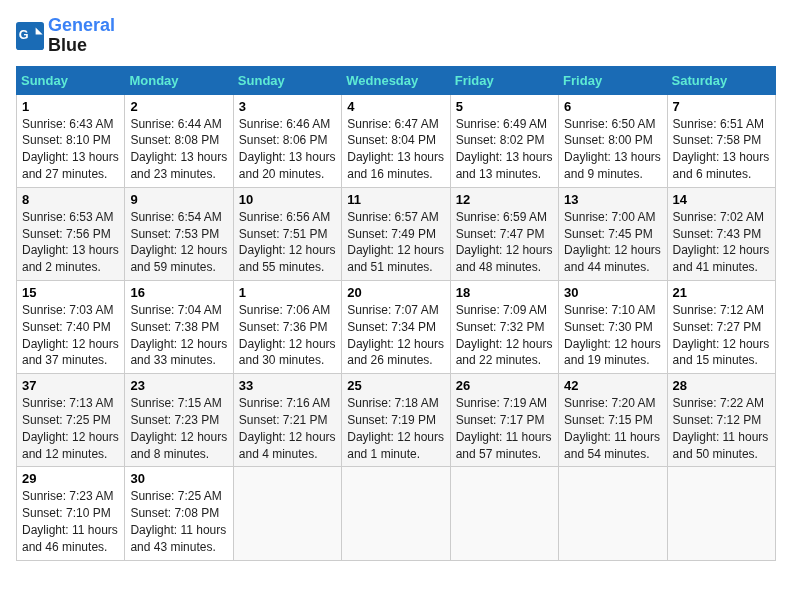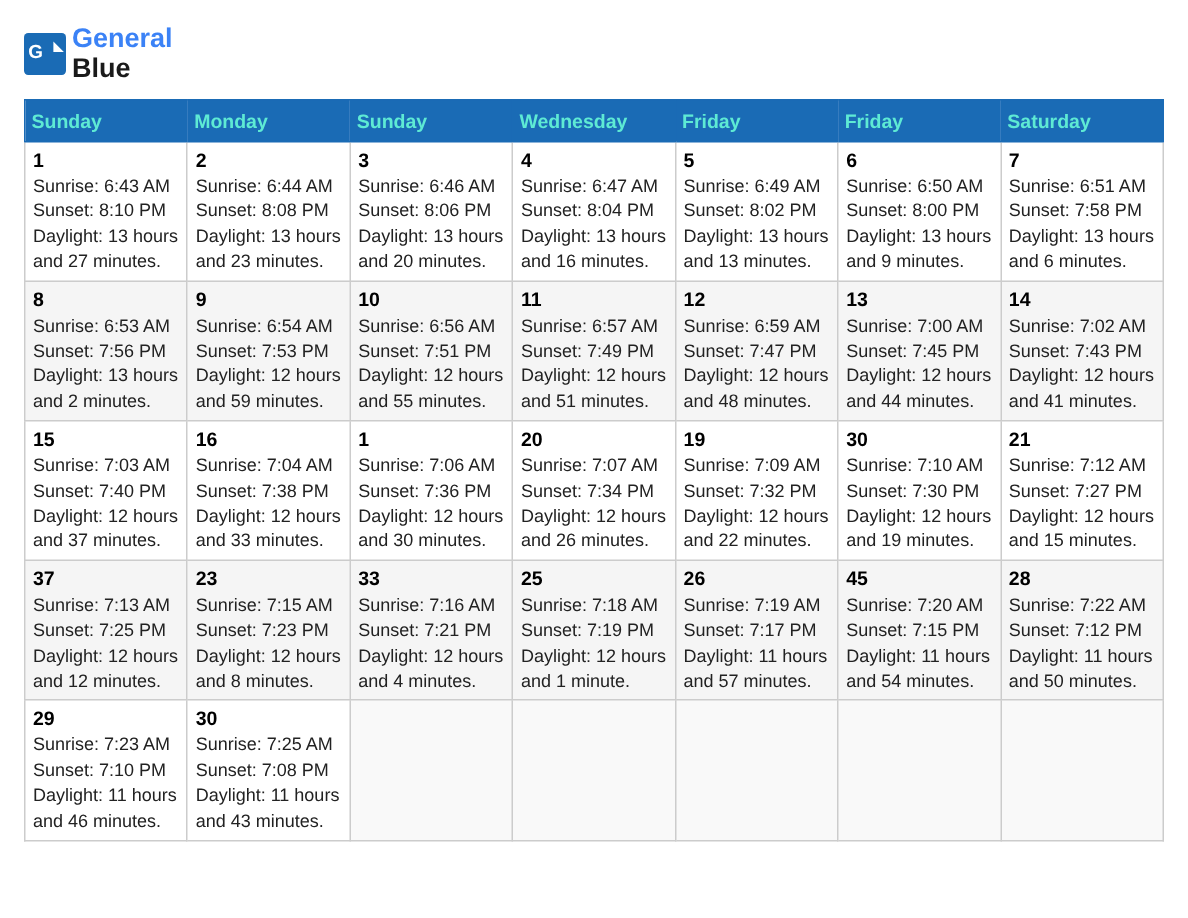--- a/index.html
+++ b/index.html
@@ -262,21 +262,21 @@
       </td>
         <td>
         <div class="day-num">20</div>
         <div class="day-info">
           Sunrise: 7:07 AM<br>
           Sunset: 7:34 PM<br>
           Daylight: 12 hours and 26 minutes.
         </div>
       </td>
         <td>
-        <div class="day-num">19</div>
+        <div class="day-num">18</div>
         <div class="day-info">
           Sunrise: 7:09 AM<br>
           Sunset: 7:32 PM<br>
           Daylight: 12 hours and 22 minutes.
         </div>
       </td>
         <td>
         <div class="day-num">30</div>
         <div class="day-info">
           Sunrise: 7:10 AM<br>
@@ -328,21 +328,21 @@
       </td>
         <td>
         <div class="day-num">26</div>
         <div class="day-info">
           Sunrise: 7:19 AM<br>
           Sunset: 7:17 PM<br>
           Daylight: 11 hours and 57 minutes.
         </div>
       </td>
         <td>
-        <div class="day-num">45</div>
+        <div class="day-num">42</div>
         <div class="day-info">
           Sunrise: 7:20 AM<br>
           Sunset: 7:15 PM<br>
           Daylight: 11 hours and 54 minutes.
         </div>
       </td>
         <td>
         <div class="day-num">28</div>
         <div class="day-info">
           Sunrise: 7:22 AM<br>

